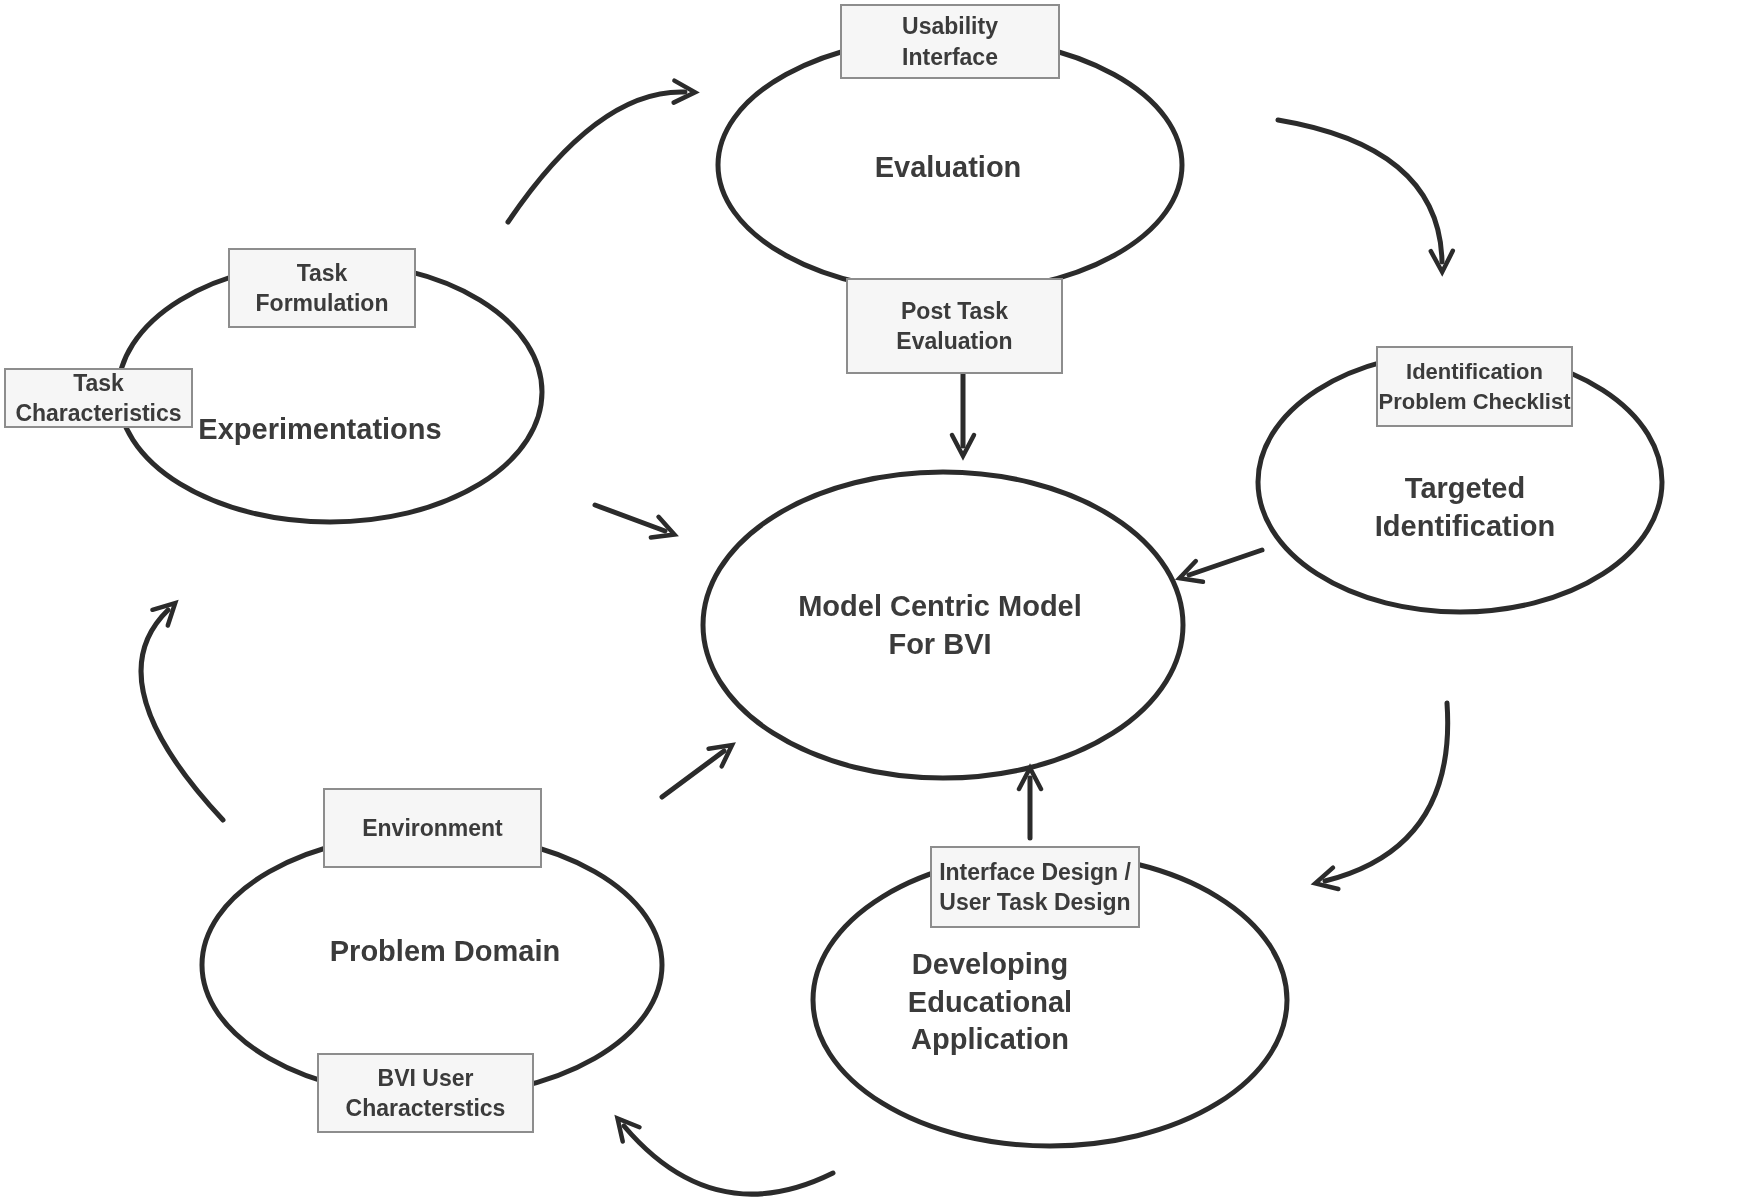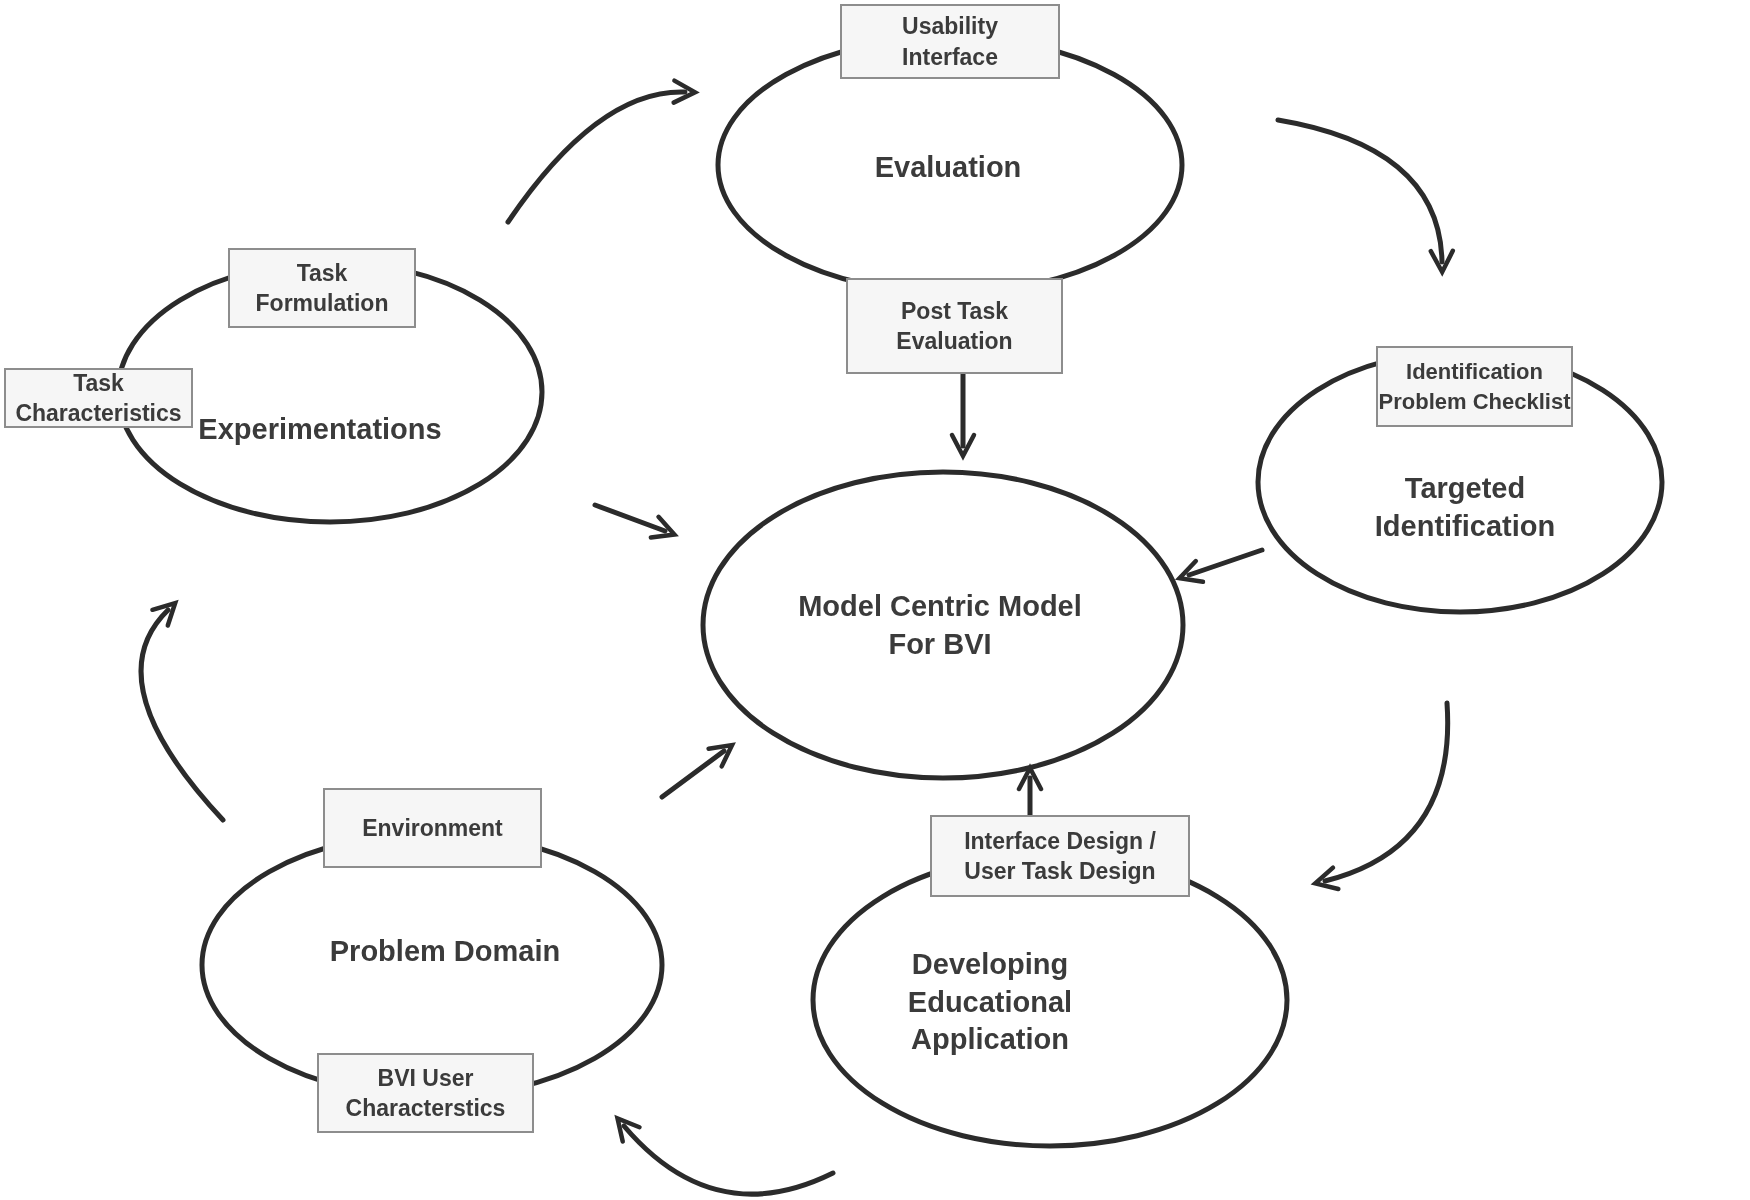--- a/index.html
+++ b/index.html
@@ -91,18 +91,18 @@
     <span>Identification
 Problem Checklist</span>
   </div>
   <div class="label-box" style="left:323px;top:788px;width:219px;height:80px">
     <span>Environment</span>
   </div>
   <div class="label-box" style="left:317px;top:1053px;width:217px;height:80px">
     <span>BVI User
 Characterstics</span>
   </div>
-  <div class="label-box" style="left:930px;top:815px;width:260px;height:82px">
+  <div class="label-box" style="left:930px;top:846px;width:210px;height:82px">
     <span>Interface Design /
 User Task Design</span>
   </div>
 
 </div>
 
 </body></html>

